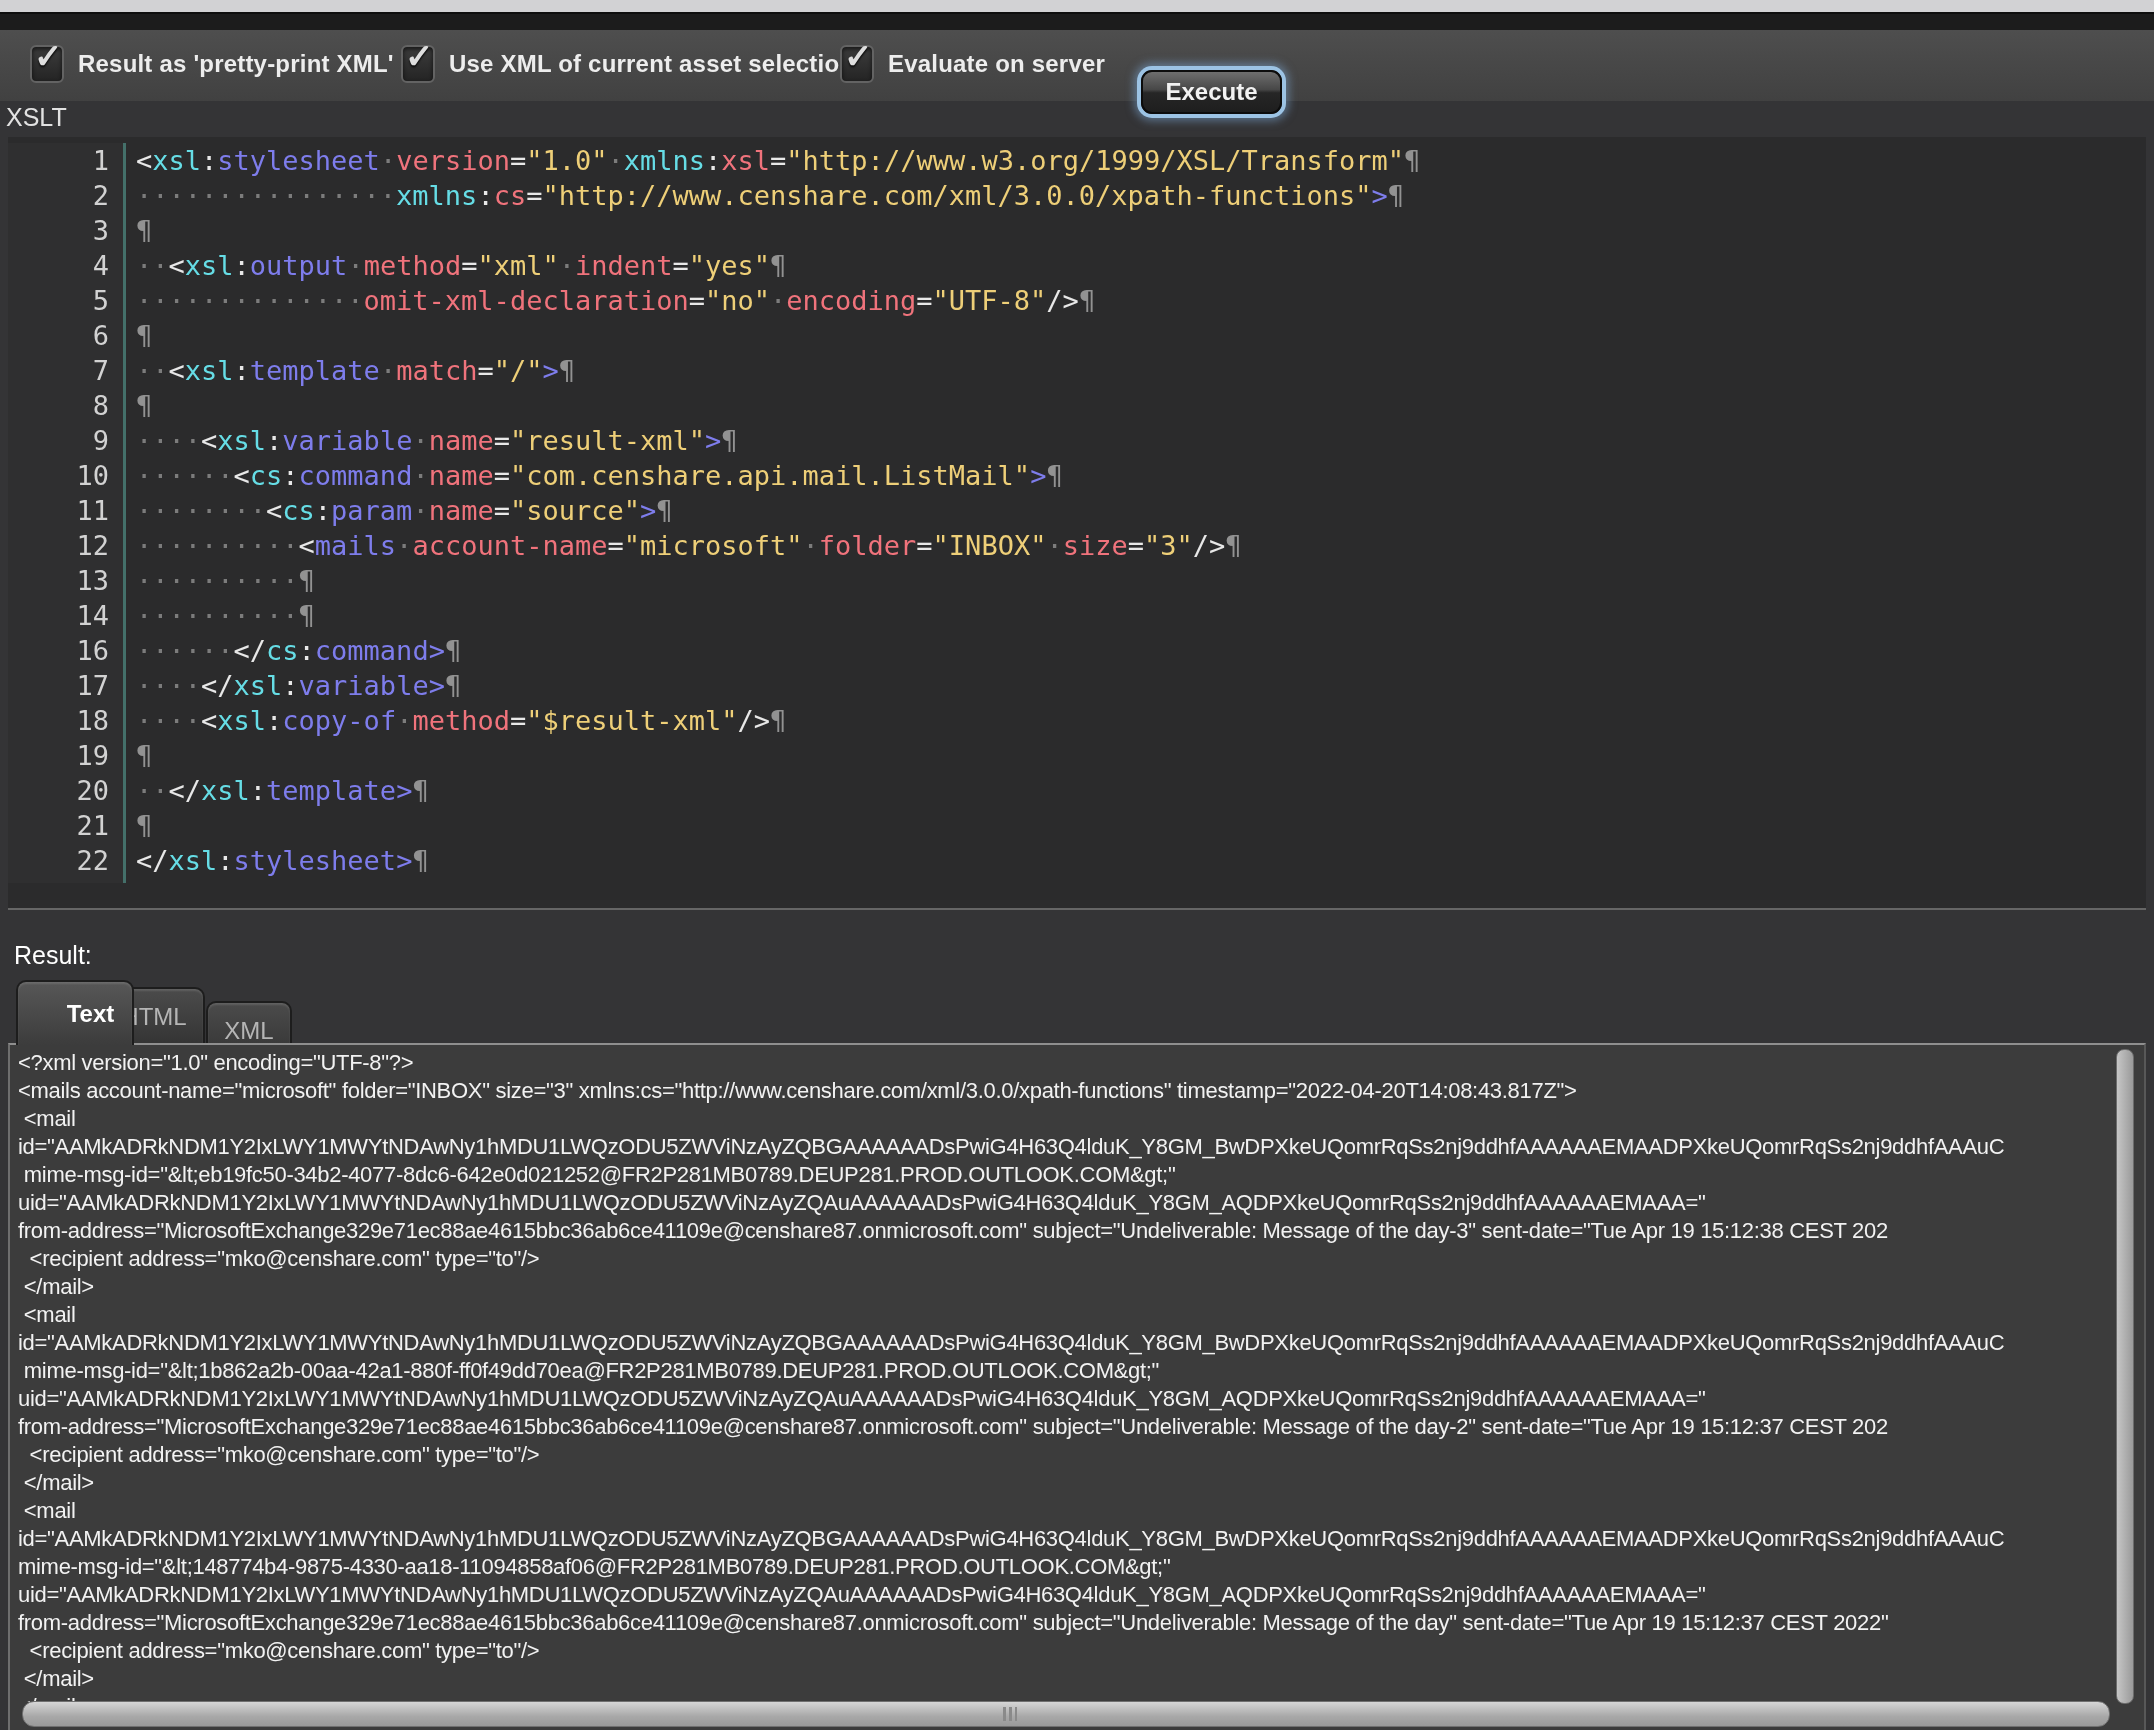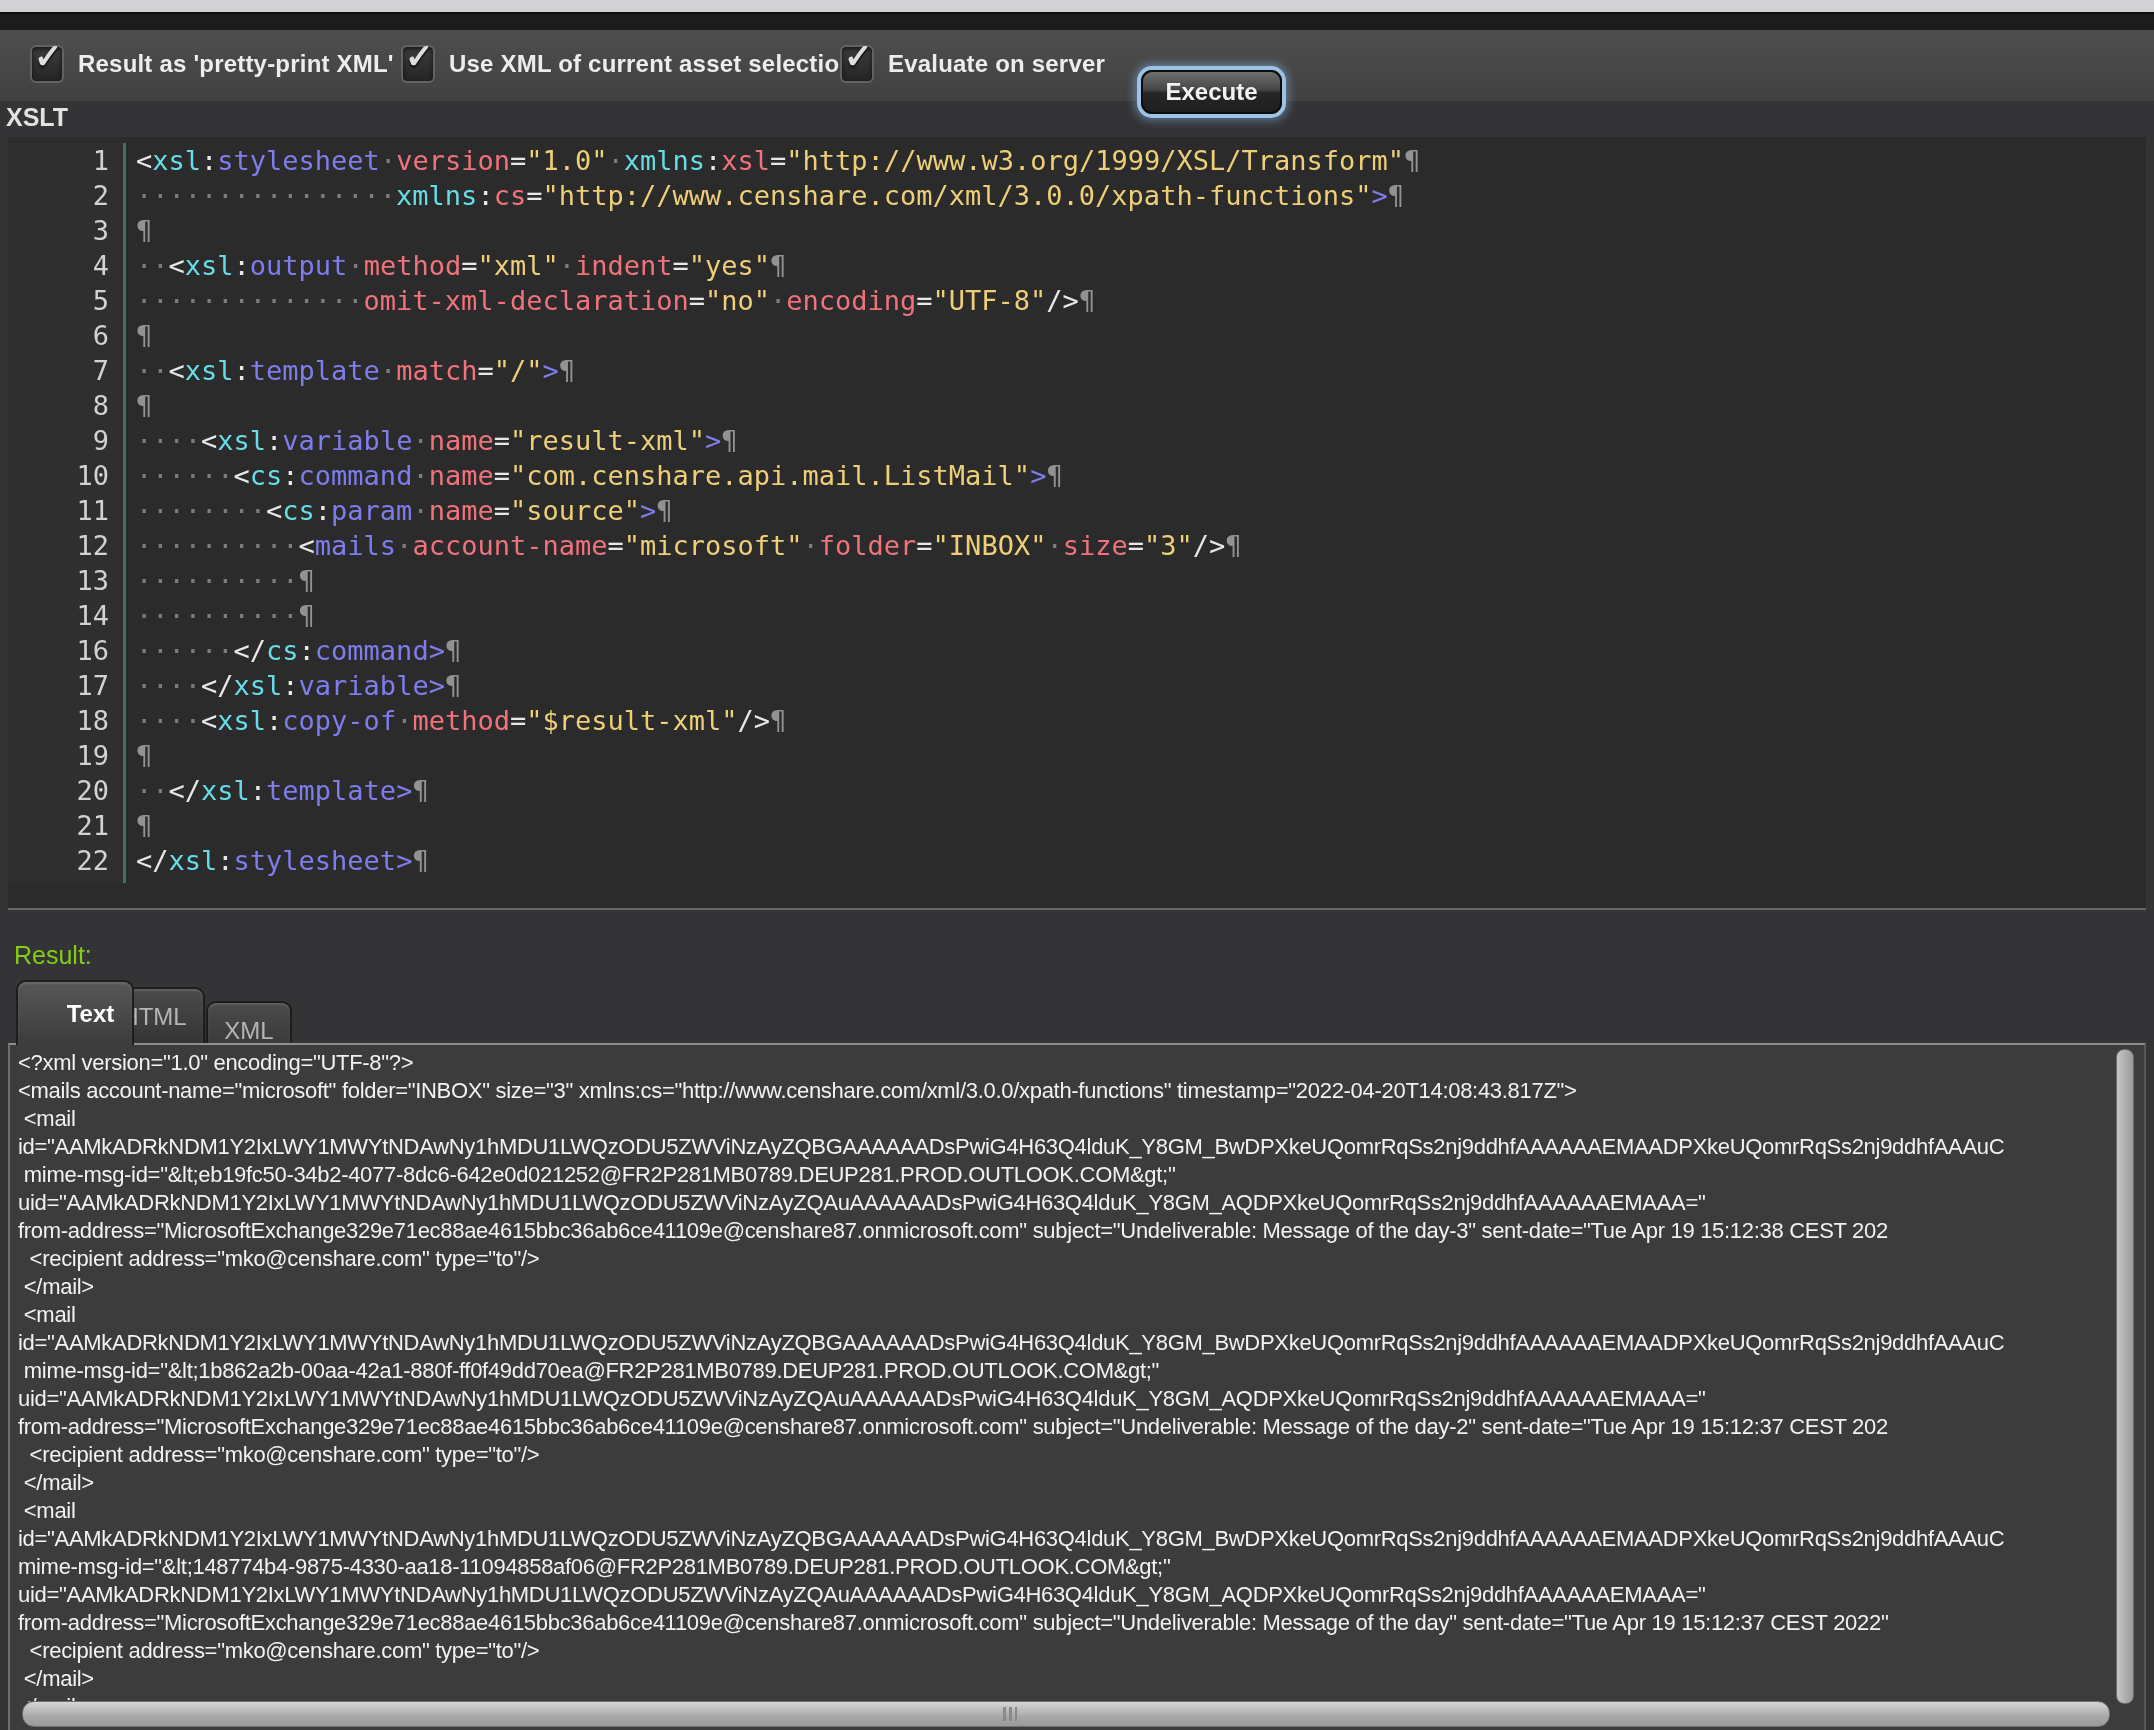--- a/index.html
+++ b/index.html
@@ -17,33 +17,33 @@
       box-shadow:inset 0 2px 4px rgba(0,0,0,.65);}
   .cb .check{position:absolute;left:2px;top:-8px;font-size:34px;line-height:34px;color:#dedede;
              font-weight:bold;text-shadow:0 2px 2px rgba(0,0,0,.8);}
   .cb-label{color:#ededed;font-size:24px;font-weight:700;letter-spacing:0.2px;}
   .execute-btn{position:absolute;left:1099px;top:40px;width:141px;height:44px;border-radius:11px;
                background:linear-gradient(#6e6e6e,#474747 44%,#262626 52%,#1e1e1e);
                border:2px solid #0c0c0c;color:#f2f2f2;font-size:24px;font-weight:600;
                font-family:"Liberation Sans",sans-serif;
                box-shadow:0 0 0 4px #9cc3e4,0 0 8px 7px rgba(125,170,215,.5);margin-left:42px;}
   
-  .editor-label{position:absolute;left:6px;top:103px;color:#e2e2e2;font-size:25px;font-weight:bold;}
+  .editor-label{position:absolute;left:6px;top:103px;color:#e2e2e2;font-size:25px;}
   .editor{position:absolute;left:8px;top:137px;width:2138px;height:773px;background:#2b2b2c;
           border-bottom:2px solid #666;padding-top:6px;box-sizing:border-box;}
   .code-line{display:flex;height:35px;line-height:35px;font-family:"DejaVu Sans Mono",monospace;font-size:27px;}
   .ln{width:101px;text-align:right;padding-right:14px;color:#d2d2d2;flex:none;background:#2f2f30;}
   .code{border-left:3px solid #44706a;padding-left:10px;white-space:pre;flex:1 1 auto;}
   .code-fill{flex:1 1 auto;display:flex;}
   .code-fill .ln{height:100%;}
   .code-fill .code{height:100%;}
   .tk-p{color:#e8e8e8}.tk-ns{color:#66dde6}.tk-tag{color:#7e7dec}.tk-gt{color:#7e7dec}
   .tk-attr{color:#f0737c}.tk-str{color:#eecf78}.tk-ws{color:#7c7c7c}.tk-pil{color:#929292}
   
-  .result-label{position:absolute;left:14px;top:941px;color:#84cc16;font-size:25px;}
+  .result-label{position:absolute;left:14px;top:941px;color:#ffffff;font-size:25px;}
   .tabs{position:absolute;left:0;top:980px;width:2154px;height:65px;}
   .tab{position:absolute;border-radius:10px 10px 0 0;border:2px solid #1d1d1d;border-bottom:none;
        display:flex;align-items:center;justify-content:center;color:#b5b5b5;font-size:24px;
        background:linear-gradient(#4b4b4b,#343434);box-shadow:inset 0 2px 2px rgba(255,255,255,.12);}
   .tab.active{background:linear-gradient(#575757,#3c3c3c);color:#ffffff;font-weight:bold;z-index:3;padding-left:31px;}
   
   .result-box{position:absolute;left:8px;top:1043px;width:2138px;height:687px;background:#3c3c3c;
               border-top:2px solid #8f8f8f;border-left:2px solid #6e6e6e;border-right:2px solid #585858;
               box-sizing:border-box;overflow:hidden;}
   .result-text{position:absolute;left:8px;top:4px;right:30px;bottom:28px;overflow:hidden;}

